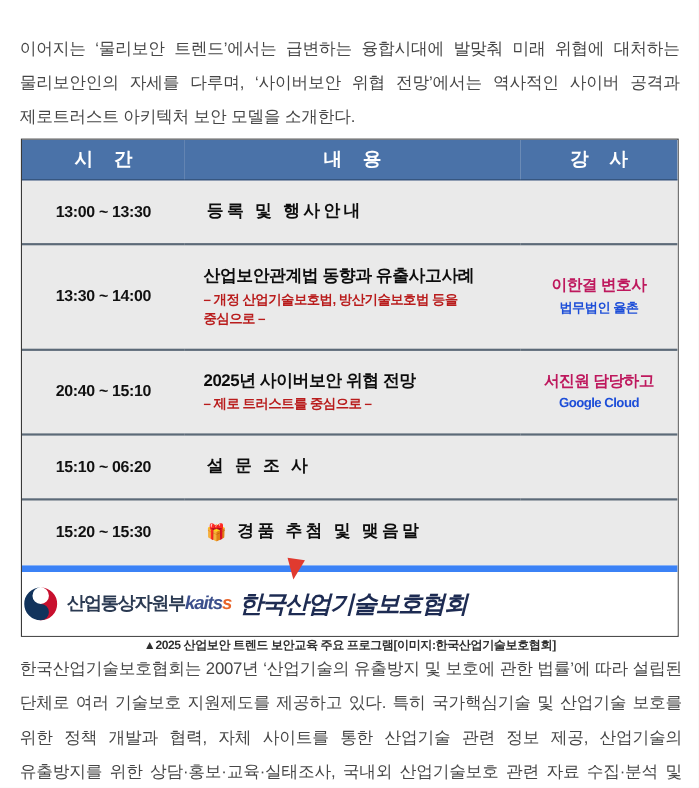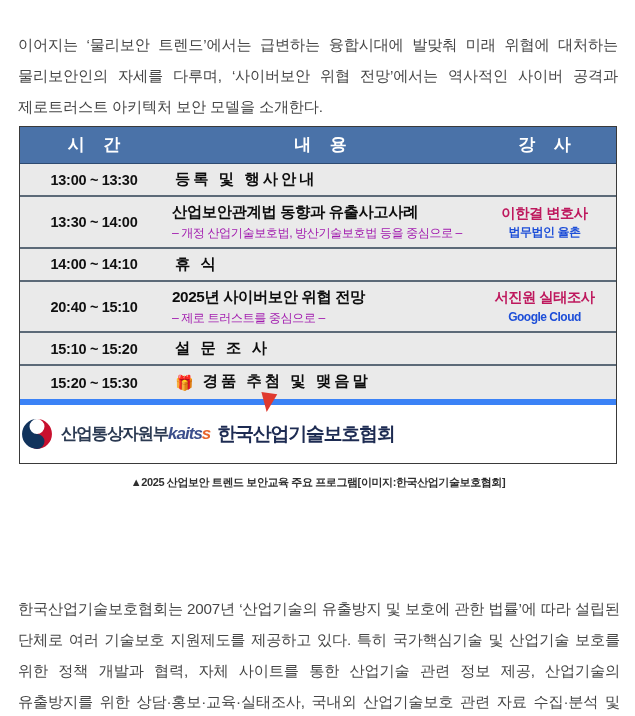--- a/index.html
+++ b/index.html
@@ -80,21 +80,21 @@
     padding: 7px 0 8px 0;
     border: 0;
     line-height: 1.25;
   }
   .program-table thead tr {
     border-bottom: 1px solid #2e4a70;
   }
 
   .program-table tbody td {
     border-top: 2px solid #5c6a78;
-    padding: 4px;
+    padding: 17px;
     background: #eaeaea;
     vertical-align: middle;
     color: #111111;
   }
   .program-table tbody tr:first-child td { border-top: 0; }
 
   .cell-time {
     text-align: center;
     font-size: 14.5px;
     font-weight: bold;
@@ -114,23 +114,23 @@
     font-size: 15.3px;
     font-weight: bold;
     letter-spacing: -0.4px;
     color: #0d0d0d;
     line-height: 1.5;
     word-break: keep-all;
   }
   .topic-main.spaced { letter-spacing: 3px; text-indent: 3px; }
   .topic-sub {
     font-size: 12.2px;
-    font-weight: normal;
+    font-weight: bold;
     letter-spacing: -0.5px;
-    color: #a21caf;
+    color: #b91c1c;
     line-height: 1.45;
     margin-top: 1px;
     word-break: keep-all;
   }
   .gift-icon {
     font-size: 15px;
     margin-right: 6px;
     vertical-align: -2px;
   }
   .speaker-main {
@@ -162,25 +162,26 @@
   }
   .logo-unit { display: flex; align-items: center; gap: 7px; }
   .logo-text-motie {
     font-size: 16.5px;
     font-weight: bold;
     color: #2b3a52;
     letter-spacing: -1.2px;
     white-space: nowrap;
   }
   .logo-text-kaits {
-    font-size: 19px;
+    font-size: 22px;
     font-weight: bold;
     color: #1d2b52;
     letter-spacing: -1.3px;
     white-space: nowrap;
+    font-style: italic;
   }
   .kaits-mark {
     font-size: 17px;
     font-weight: bold;
     font-style: italic;
     color: #3c4f8c;
     letter-spacing: -1px;
   }
   .kaits-mark .mark-s { color: #e8642a; }
 
@@ -208,21 +209,20 @@
     margin-left: -58px;
     top: 2px;
     width: 0; height: 0;
     border-left: 8px solid transparent;
     border-right: 8px solid transparent;
     border-top: 19px solid #e03a2f;
     transform: rotate(8deg);
   }
 
   .figure-caption {
-    margin-top: 11px;
     text-align: center;
     font-size: 11px;
     font-weight: bold;
     color: #2f2f2f;
     letter-spacing: -0.4px;
   }
 </style>
 </head>
 <body>
 
@@ -261,43 +261,36 @@
             <td class="cell-topic">
               <div class="topic-main">산업보안관계법 동향과 유출사고사례</div>
               <div class="topic-sub">– 개정 산업기술보호법, 방산기술보호법 등을 중심으로 –</div>
             </td>
             <td class="cell-speaker">
               <div class="speaker-main">이한결 변호사</div>
               <div class="speaker-sub">법무법인 율촌</div>
             </td>
           </tr>
 
-          <tr>
-            <td class="cell-time">14:00 ~ 14:10</td>
-            <td class="cell-topic">
-              <div class="topic-main spaced">휴 식</div>
-            </td>
-            <td class="cell-speaker"></td>
-          </tr>
 
 
           <tr>
             <td class="cell-time">20:40 ~ 15:10</td>
             <td class="cell-topic">
               <div class="topic-main">2025년 사이버보안 위협 전망</div>
               <div class="topic-sub">– 제로 트러스트를 중심으로 –</div>
             </td>
             <td class="cell-speaker">
-              <div class="speaker-main">서진원 실태조사</div>
+              <div class="speaker-main">서진원 담당하고</div>
               <div class="speaker-sub">Google Cloud</div>
             </td>
           </tr>
 
           <tr>
-            <td class="cell-time">15:10 ~ 15:20</td>
+            <td class="cell-time">15:10 ~ 06:20</td>
             <td class="cell-topic">
               <div class="topic-main spaced">설 문 조 사</div>
             </td>
             <td class="cell-speaker"></td>
           </tr>
 
           <tr>
             <td class="cell-time">15:20 ~ 15:30</td>
             <td class="cell-topic">
               <div class="topic-main spaced">

